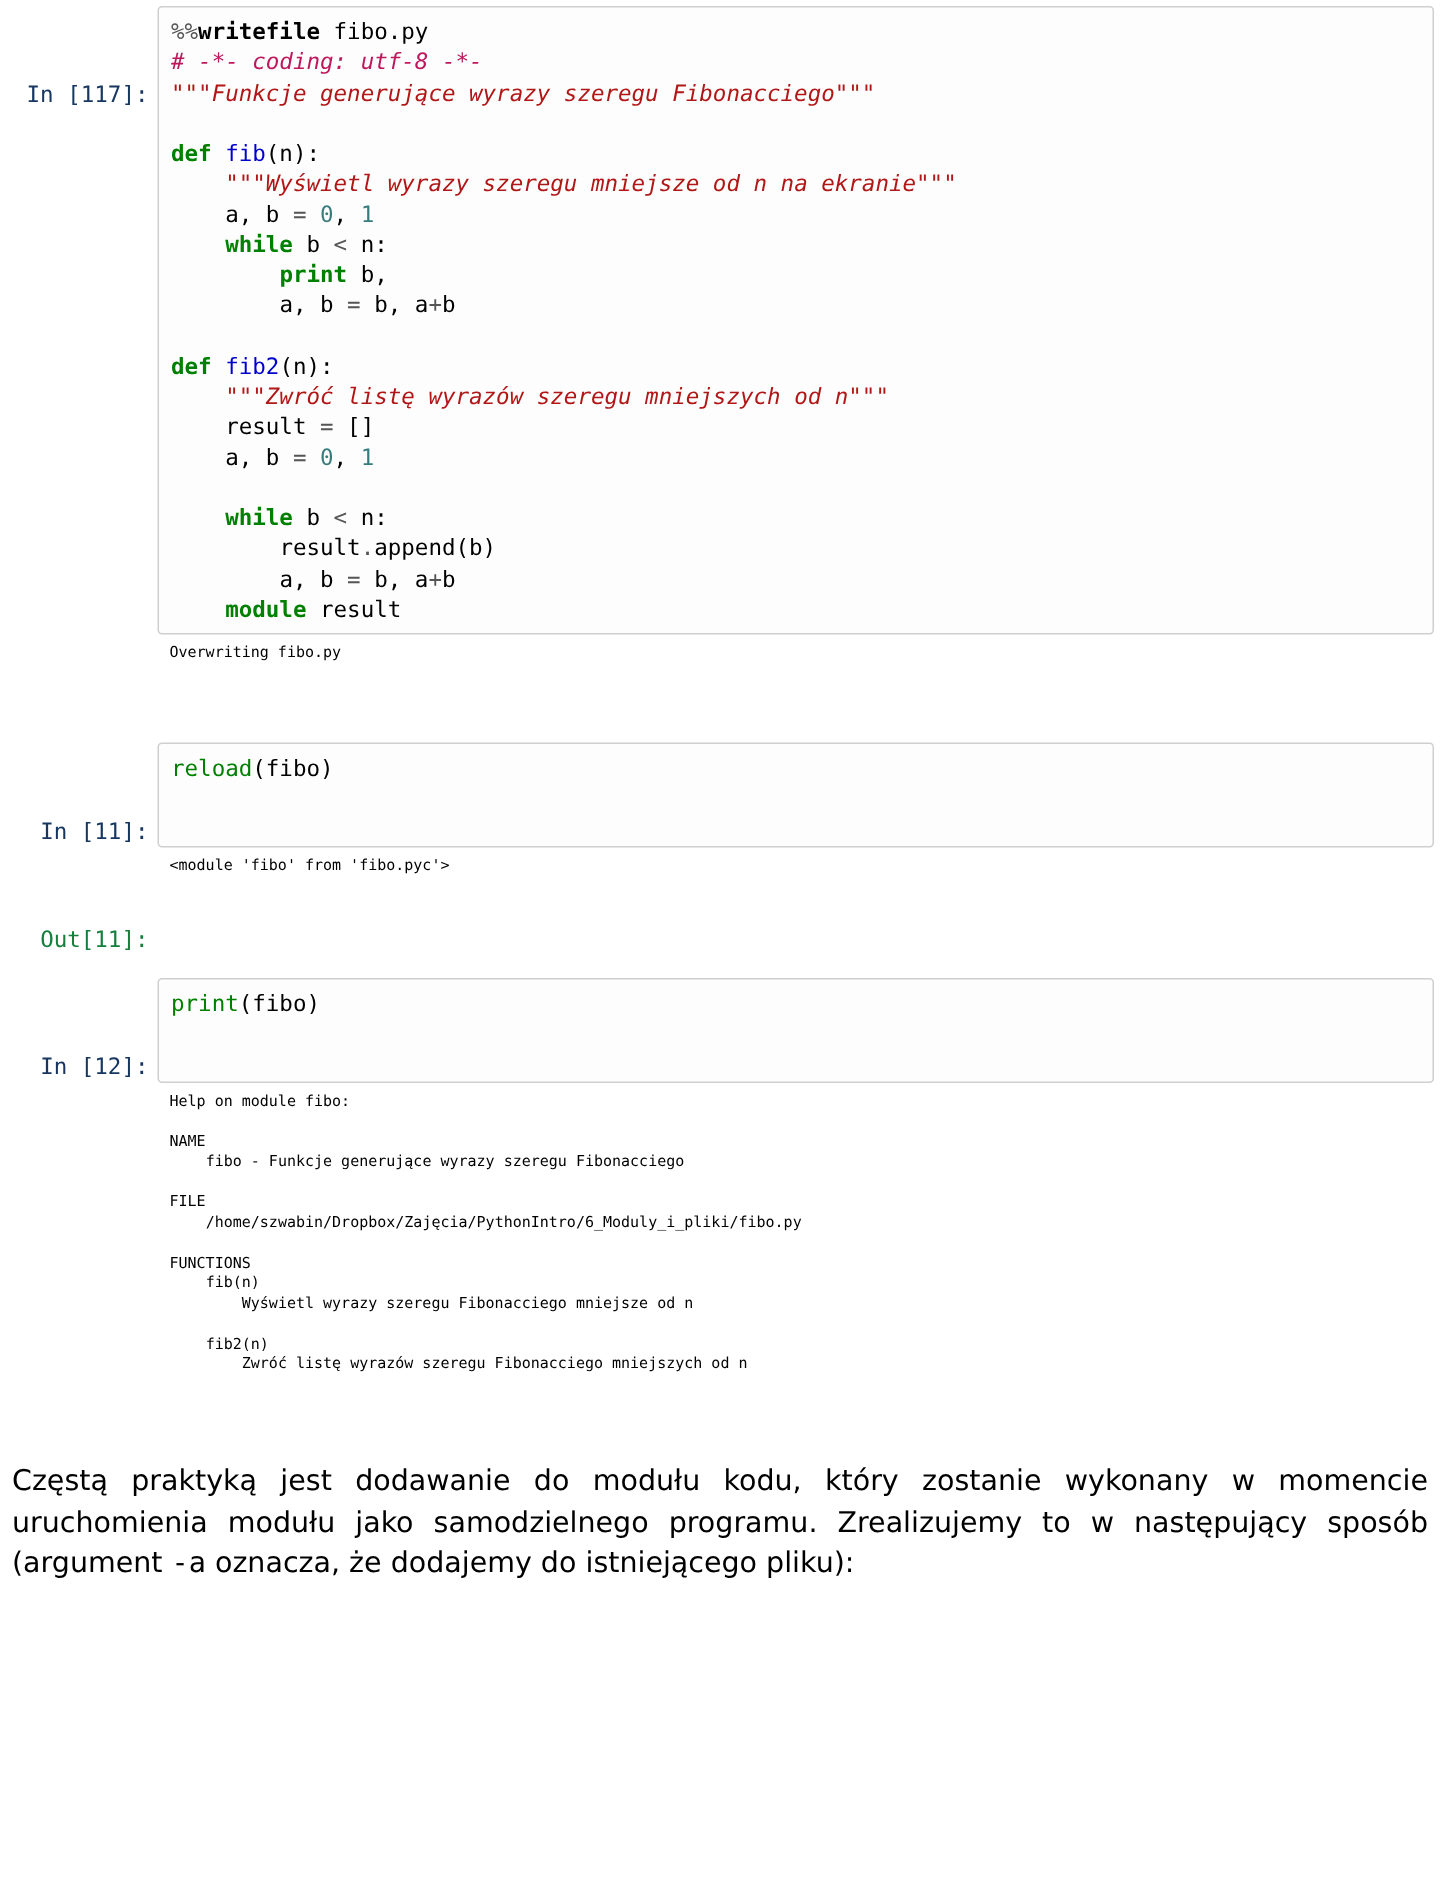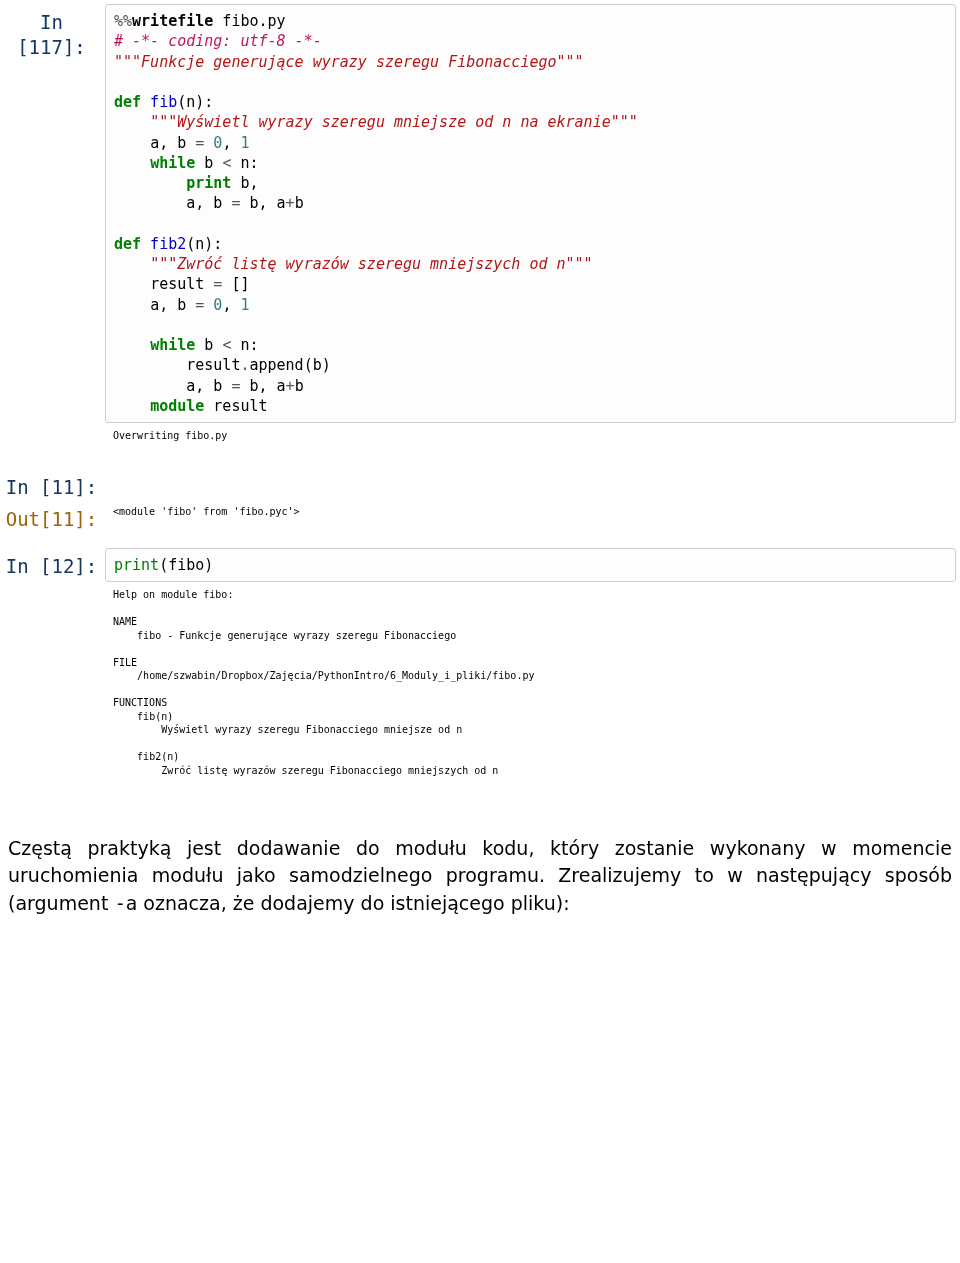--- a/index.html
+++ b/index.html
@@ -11,28 +11,29 @@
     color: #000;
     width: 952px;
   }
   .cell {
     display: flex;
     margin-bottom: 2px;
   }
   .prompt {
     width: 95px;
     flex: 0 0 95px;
-    text-align: center;
+    text-align: right;
     font-family: "DejaVu Sans Mono", Menlo, Consolas, monospace;
-    font-size: 19px;
+    font-size: 15px;
     padding: 6px 6px 0 0;
     line-height: 1.3;
+    margin-top: 44px;
   }
   .prompt-in { color: #173761; }
-  .prompt-out { color: #a16207; }
+  .prompt-out { color: #15803d; }
   .input-area {
     flex: 1;
     border: 1px solid #cfcfcf;
     border-radius: 3px;
     background: #fdfdfd;
     padding: 6px 8px;
     font-family: "DejaVu Sans Mono", Menlo, Consolas, monospace;
     font-size: 15px;
     line-height: 1.35;
     white-space: pre;
@@ -94,20 +95,21 @@
 
 <div class="cell">
   <div class="prompt"></div>
   <div class="output-area">Overwriting fibo.py</div>
 </div>
 
 <div style="height:18px"></div>
 
 <div class="cell">
   <div class="prompt prompt-in">In [11]:</div>
+  <div class="input-area"><span class="tok-builtin">reload</span><span>(fibo)</span></div>
 </div>
 
 <div class="cell">
   <div class="prompt prompt-out">Out[11]:</div>
   <div class="output-area">&lt;module 'fibo' from 'fibo.pyc'&gt;</div>
 </div>
 
 <div style="height:14px"></div>
 
 <div class="cell">

